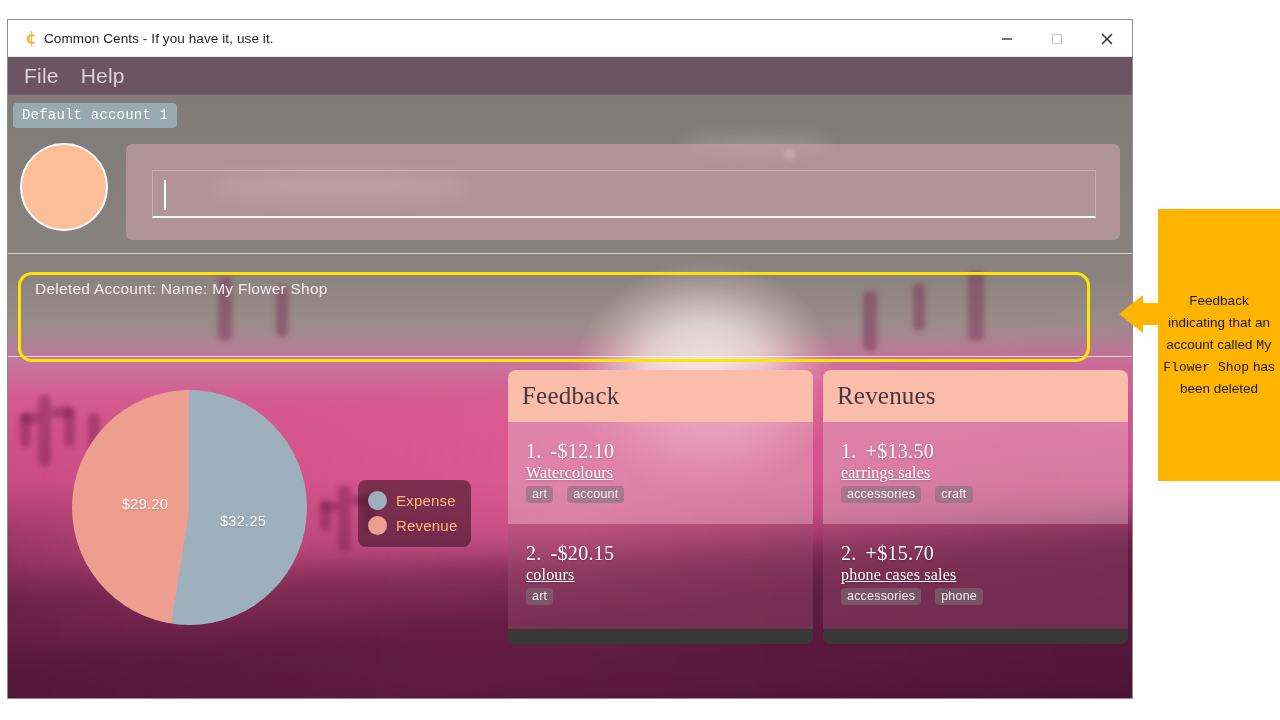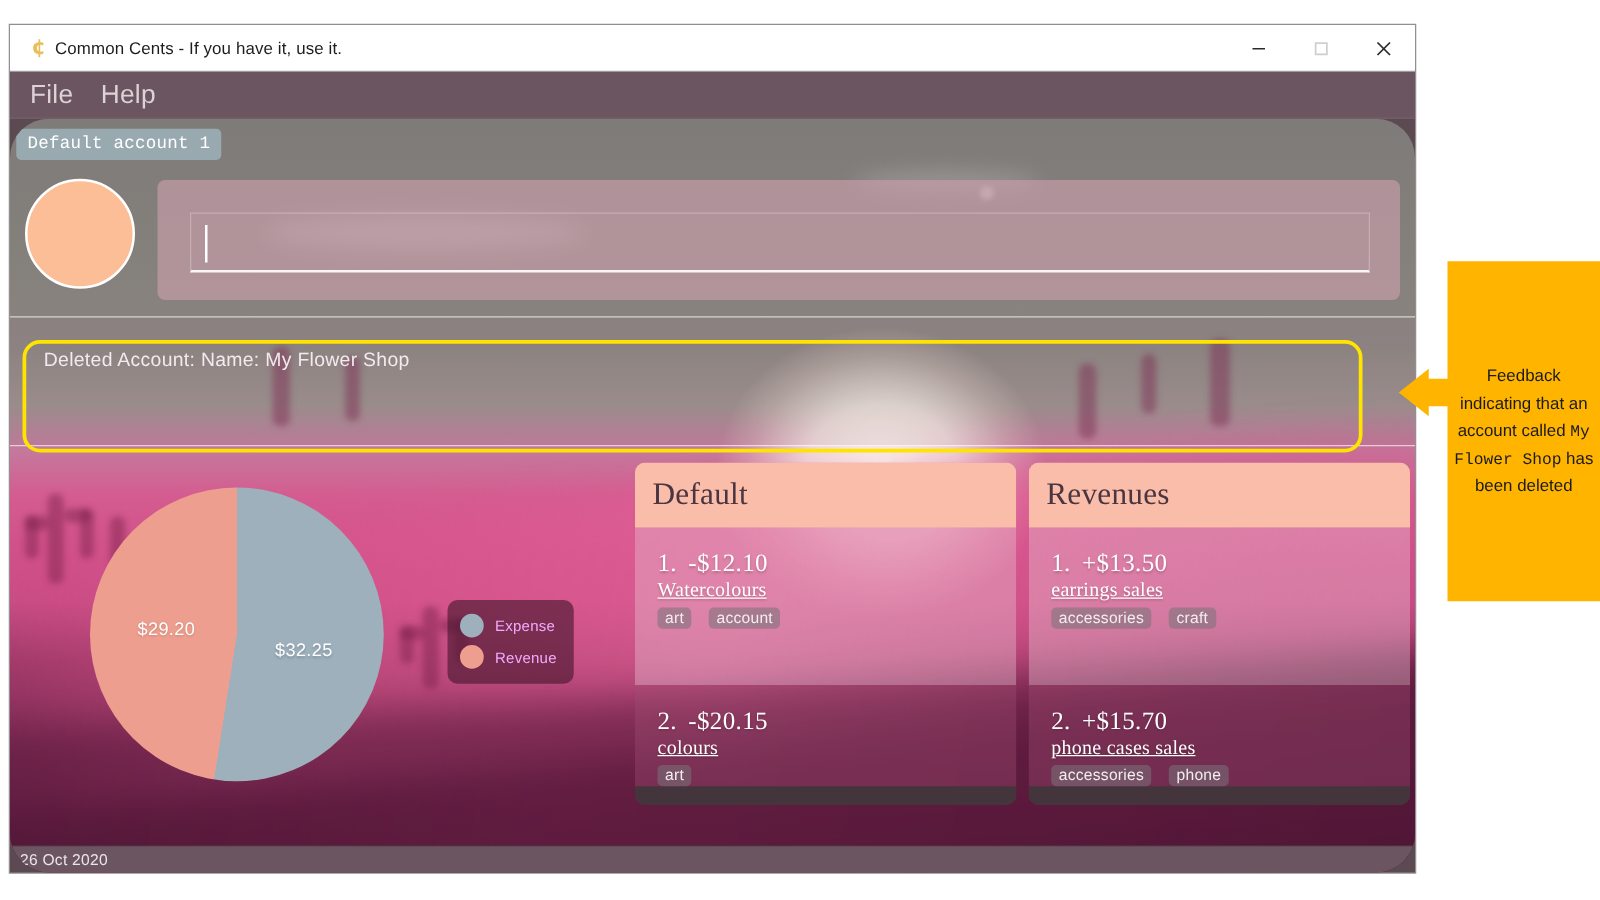--- a/index.html
+++ b/index.html
@@ -89,21 +89,20 @@
     letter-spacing: 0.2px;
     cursor: default;
     font-family: "Liberation Sans", sans-serif;
   }
 
   
   #content {
     position: relative;
     height: calc(678px - 37px - 38px);
     overflow: hidden;
-    border-radius: 31px;
   }
 
   
   #bg {
     position: absolute;
     inset: 0;
     background:
       
       radial-gradient(ellipse 170px 150px at 62% 47%, rgba(255,253,245,0.95) 0%, rgba(255,250,240,0.72) 36%, rgba(255,240,225,0.25) 62%, rgba(255,235,220,0) 78%),
       
@@ -303,21 +302,21 @@
     border-radius: 50%;
   }
   .pie-label {
     position: absolute;
     color: #ffffff;
     font-size: 14.5px;
     letter-spacing: 0.3px;
     text-shadow: 0 1px 2px rgba(0,0,0,0.18);
     font-family: "Liberation Sans", sans-serif;
   }
-  #pie-label-revenue { left: 80px; top: 128px; }
+  #pie-label-revenue { left: 92px; top: 128px; }
   #pie-label-expense { left: 190px; top: 145px; }
 
   #legend {
     position: absolute;
     left: 328px;
     top: 112px;
     background: rgba(70,22,45,0.62);
     border-radius: 8px;
     padding: 8px 14px 9px 10px;
   }
@@ -327,22 +326,22 @@
     gap: 9px;
     height: 25px;
   }
   .legend-dot {
     width: 19px;
     height: 19px;
     border-radius: 50%;
     flex: 0 0 auto;
   }
   .legend-label {
-    color: #f0abfc;
-    font-size: 12px;
+    color: #fdba74;
+    font-size: 15px;
     letter-spacing: 0.2px;
     font-family: "Liberation Sans", sans-serif;
   }
 
   
   .panel {
     position: absolute;
     top: 12px;
     width: 305px;
     height: 274px;
@@ -365,21 +364,21 @@
     font-size: 25px;
     color: #4a3540;
     letter-spacing: 0.2px;
   }
   .panel-body {
     position: relative;
     height: 207px;
   }
   .txn {
     position: relative;
-    height: 126px;
+    height: 102px;
     padding: 18px 0 0 18px;
   }
   .txn-odd  { background: rgba(255,255,255,0.22); }
   .txn-even { background: rgba(120,40,80,0.20); }
 
   .txn-amount {
     font-family: "Liberation Serif", serif;
     font-size: 20px;
     color: #ffffff;
     letter-spacing: 0.3px;
@@ -569,21 +568,21 @@
             </div>
             <div class="legend-row">
               <span class="legend-dot" style="background:#ee9e8e;"></span>
               <span class="legend-label">Revenue</span>
             </div>
           </div>
         </div>
 
         <div class="panel" id="panel-expenses">
           <div class="panel-header">
-            <span class="panel-title">Default</span>
+            <span class="panel-title">Feedback</span>
           </div>
           <div class="panel-body">
             <div class="txn txn-odd">
               <div class="txn-amount">
                 <span class="idx">1.</span><span>-$12.10</span>
               </div>
               <div class="txn-desc">Watercolours</div>
               <div class="tag-row">
                 <span class="tag">art</span>
                 <span class="tag">account</span>
@@ -626,23 +625,20 @@
                 <span class="tag">accessories</span>
                 <span class="tag">phone</span>
               </div>
             </div>
           </div>
           <div class="panel-footer"></div>
         </div>
 
       </div>
 
-      <div id="statusbar">
-        <span id="status-date">26 Oct 2020</span>
-      </div>
 
     </div>
   </div>
 
   <div id="feedback-highlight" style="border-color: rgb(255, 228, 0);"></div>
   <div id="annotation-arrow" style="border-right-color: rgb(255, 180, 0);"></div>
   <div id="annotation-stem" style="background: rgb(255, 180, 0);"></div>
   <div id="annotation" style="background: rgb(255, 180, 0);">
     <div id="annotation-text">
       <span>Feedback indicating that an account called </span><span class="mono">My Flower Shop</span><span> has been deleted</span>

